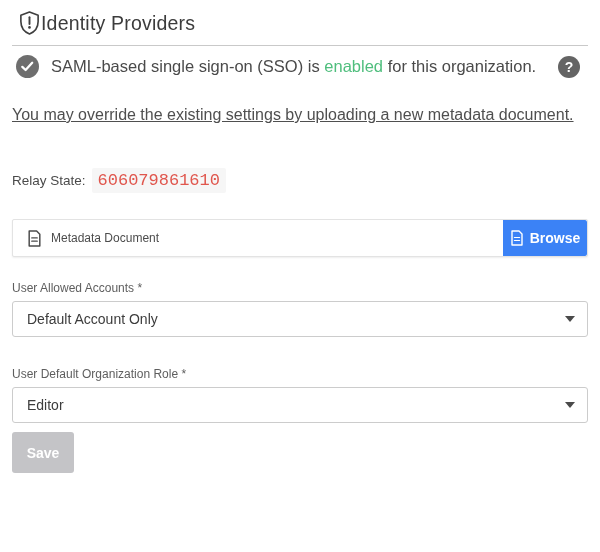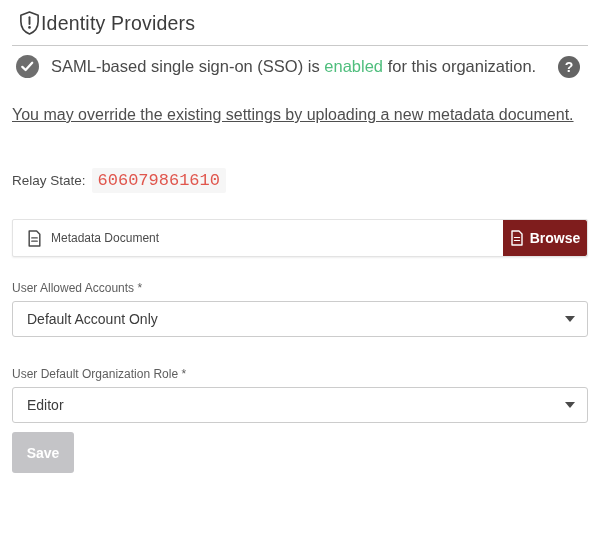--- a/index.html
+++ b/index.html
@@ -85,21 +85,21 @@
     display: flex; align-items: center; overflow: hidden;
   }
   .file-bar-left {
     display: flex; align-items: center; gap: 9px;
     padding-left: 14px; flex: 1; cursor: pointer;
   }
   .file-icon-dark { color: #4c4c4c; display: inline-flex; }
   .file-bar-label { font-size: 12px; color: #4c4c4c; }
   .browse-button {
     height: 100%; width: 84px; flex-shrink: 0;
-    background: #7f1d1d; color: #ffffff; border: none;
+    background: #3b82f6; color: #ffffff; border: none;
     display: flex; align-items: center; justify-content: center; gap: 6px;
     font-family: inherit; font-size: 14px; font-weight: 700;
     cursor: pointer; border-radius: 0 2px 2px 0;
   }
   .file-icon-white { color: #ffffff; display: inline-flex; }
 
   
   .save-button {
     margin-top: 9px; width: 62px; height: 41px;
     background: #c4c4c7; color: #ffffff; border: none; border-radius: 3px;

